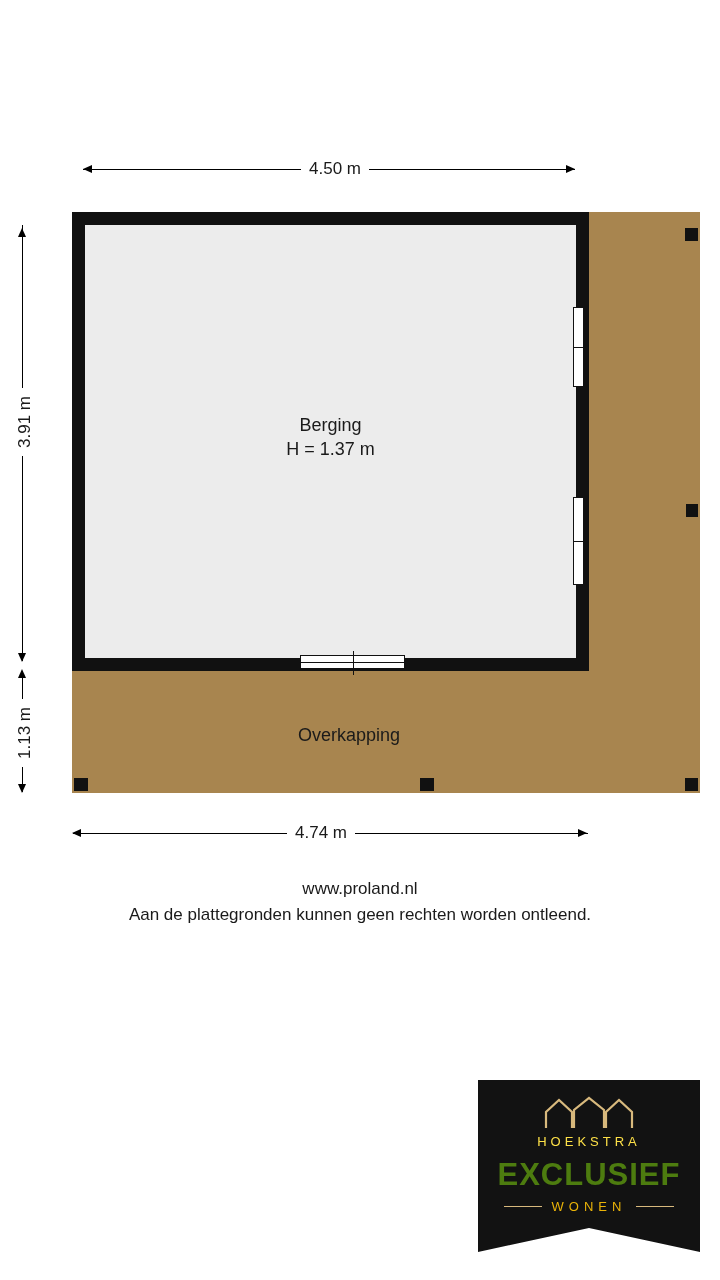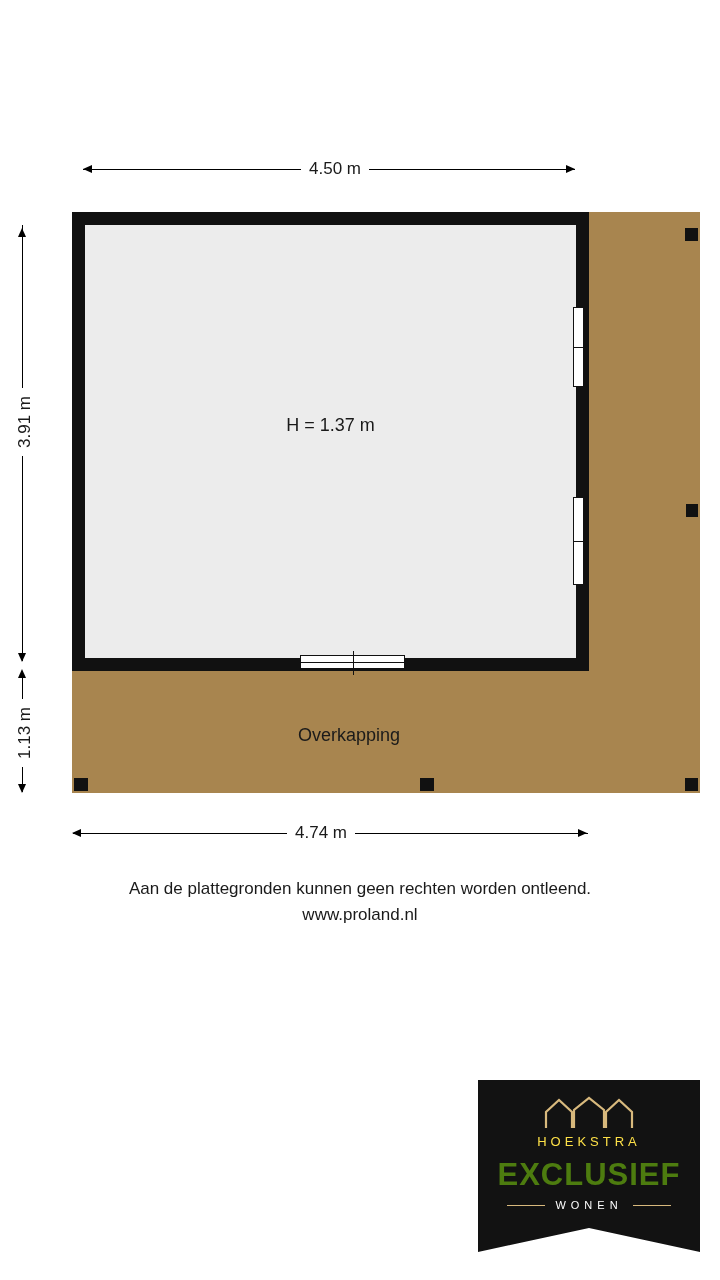--- a/index.html
+++ b/index.html
@@ -161,23 +161,23 @@
     justify-content: center;
     gap: 10px;
     margin-top: 6px;
   }
   .logo-rule {
     width: 38px;
     height: 1px;
     background: #d8b97d;
   }
   .logo-wonen {
-    font-size: 11px;
+    font-size: 13px;
     letter-spacing: 5px;
-    color: #ffffff;
+    color: #eab308;
   }
 </style>
 </head>
 <body>
 
 <div>
   <div class="dimline-h" style="left:83px; top:169px; width:492px;"></div>
   <div class="arrow arrow-left" style="left:83px; top:165px;"></div>
   <div class="arrow arrow-right" style="left:566px; top:165px;"></div>
   <div class="dim-label" style="left:301px; top:159px;">4.50 m</div>
@@ -221,35 +221,36 @@
     <div class="mullion" style="left:0; top:6px; width:105px; height:1px;"></div>
   </div>
 
   <div class="post" style="left:685px; top:228px; width:13px; height:13px;"></div>
   <div class="post" style="left:686px; top:504px; width:12px; height:13px;"></div>
   <div class="post" style="left:685px; top:778px; width:13px; height:13px;"></div>
   <div class="post" style="left:74px; top:778px; width:14px; height:13px;"></div>
   <div class="post" style="left:420px; top:778px; width:14px; height:13px;"></div>
 
   <div class="room-label" style="left:0; top:413px; width:661px;">
+    <div>Berging</div>
     <div>H = 1.37 m</div>
   </div>
   <div class="room-label" style="left:0; top:723px; width:614px;margin-left:42px;">Overkapping</div>
 </div>
 
 <div>
   <div class="dimline-h" style="left:73px; top:833px; width:515px;"></div>
   <div class="arrow arrow-left" style="left:72px; top:829px;"></div>
   <div class="arrow arrow-right" style="left:578px; top:829px;"></div>
   <div class="dim-label" style="left:287px; top:823px;">4.74 m</div>
 </div>
 
 <div class="disclaimer" style="top:876px;">
+  <div>www.proland.nl</div>
   <div>Aan de plattegronden kunnen geen rechten worden ontleend.</div>
-  <div>www.proland.nl</div>
 </div>
 
 <div class="logo">
   <div class="logo-mark">
     <svg width="94" height="34" viewBox="0 0 94 34" xmlns="http://www.w3.org/2000/svg">
       <g fill="none" stroke="#d8b97d" stroke-width="2.2">
         <path d="M4 32 L4 16 L17 4 L30 16 L30 32"></path>
         <path d="M32 32 L32 14 L47 2 L62 14 L62 32"></path>
         <path d="M64 32 L64 16 L77 4 L90 16 L90 32"></path>
       </g>

